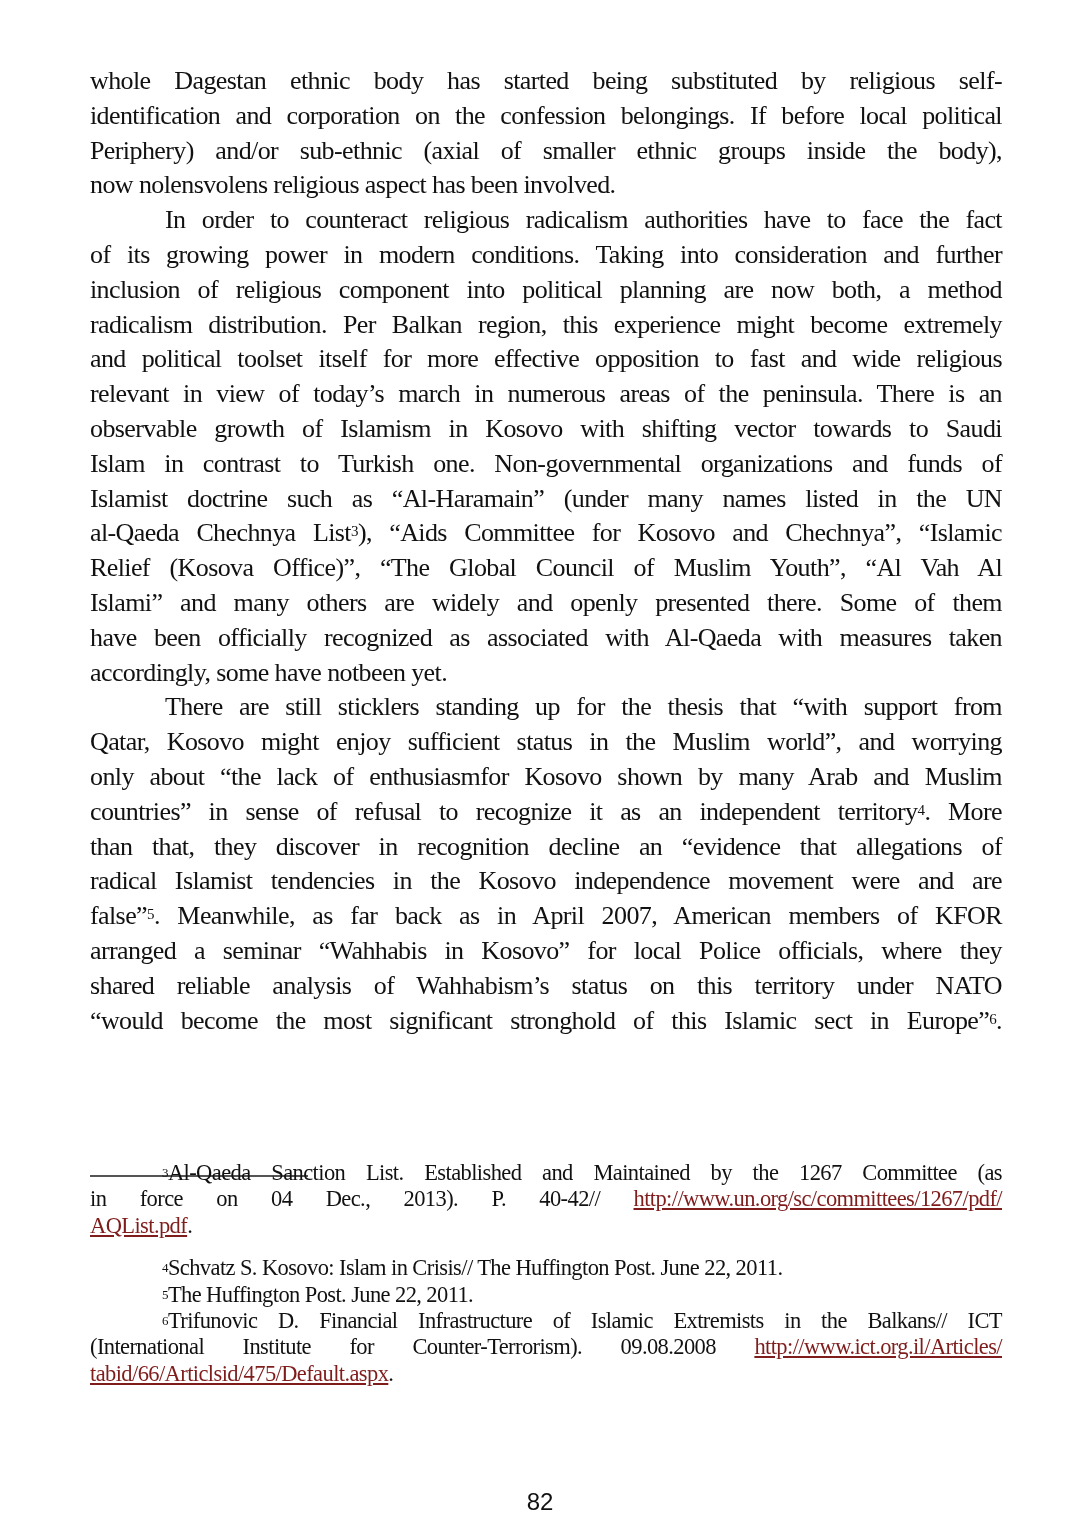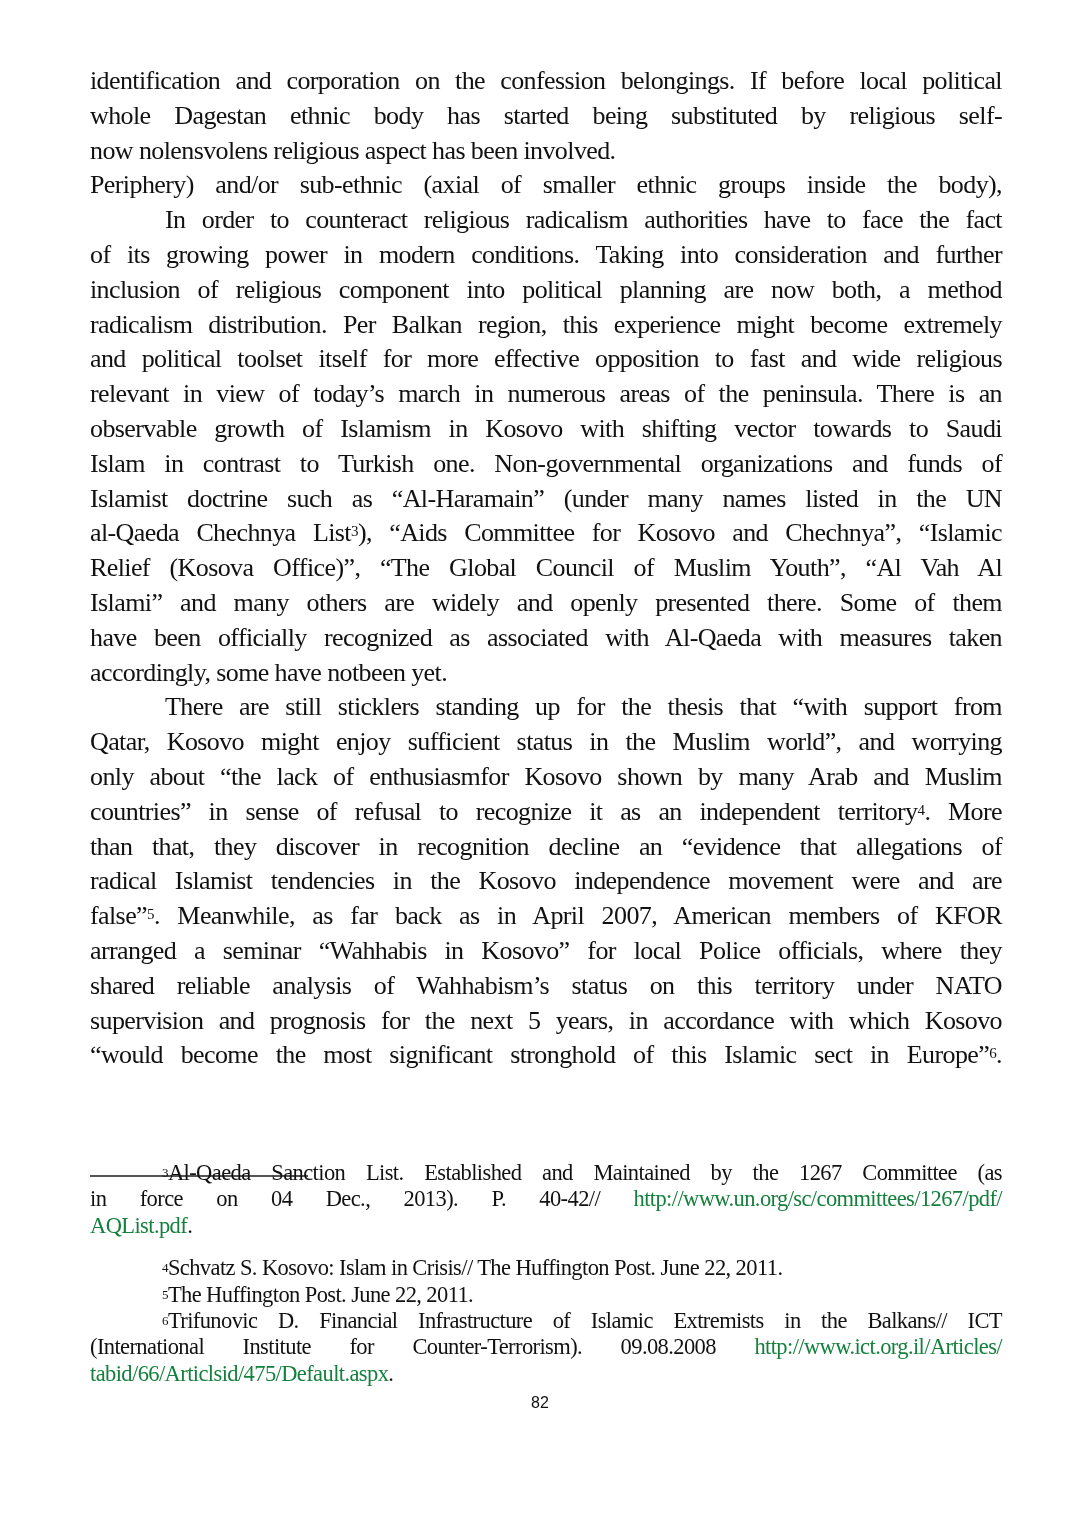--- a/index.html
+++ b/index.html
@@ -15,32 +15,32 @@
   .sup { font-size: 15px; vertical-align: top; position: relative; top: -2px; }
   .rule { position: absolute; left: 90px; top: 1175px; width: 218px; height: 2px; background: #555; }
   .notes { position: absolute; left: 90px; top: 1160px; width: 912px; font-family: "Liberation Serif", serif; }
   .nline {
     display: block; font-size: 22.5px; line-height: 26.4px; height: 26.4px;
     text-align: justify; text-align-last: justify; white-space: nowrap; letter-spacing: -0.6px;
   }
   .nline.last { text-align-last: left; }
   .nline.indent { padding-left: 72px; }
   .nsup { font-size: 13px; vertical-align: top; position: relative; top: 0px; }
-  a.link { color: #15803d; }
-  .pagenum { position: absolute; left: 0; width: 1080px; top: 1394px; text-align: center;
-    font-family: "Liberation Sans", sans-serif; font-size: 16px; color: #111; }
+  a.link { color: #7f1d1d; text-decoration: underline; }
+  .pagenum { position: absolute; left: 0; width: 1080px; top: 1488px; text-align: center;
+    font-family: "Liberation Sans", sans-serif; font-size: 24px; color: #111; }
 </style>
 </head>
 <body>
 
 <div class="page">
+  <span class="line">whole Dagestan ethnic body has started being substituted by religious self-</span>
   <span class="line">identification and corporation on the confession belongings. If before local political</span>
-  <span class="line">whole Dagestan ethnic body has started being substituted by religious self-</span>
+  <span class="line">Periphery) and/or sub-ethnic (axial of smaller ethnic groups inside the body),</span>
   <span class="line last" style="text-align-last: left;">now nolensvolens religious aspect has been involved.</span>
-  <span class="line">Periphery) and/or sub-ethnic (axial of smaller ethnic groups inside the body),</span>
 
   <span class="line indent">In order to counteract religious radicalism authorities have to face the fact</span>
   <span class="line">of its growing power in modern conditions. Taking into consideration and further</span>
   <span class="line">inclusion of religious component into political planning are now both, a method</span>
   <span class="line">radicalism distribution. Per Balkan region, this experience might become extremely</span>
   <span class="line">and political toolset itself for more effective opposition to fast and wide religious</span>
   <span class="line">relevant in view of today’s march in numerous areas of the peninsula. There is an</span>
   <span class="line">observable growth of Islamism in Kosovo with shifting vector towards to Saudi</span>
   <span class="line">Islam in contrast to Turkish one. Non-governmental organizations and funds of</span>
   <span class="line">Islamist doctrine such as “Al-Haramain” (under many names listed in the UN</span>
@@ -52,21 +52,20 @@
 
   <span class="line indent">There are still sticklers standing up for the thesis that “with support from</span>
   <span class="line">Qatar, Kosovo might enjoy sufficient status in the Muslim world”, and worrying</span>
   <span class="line">only about “the lack of enthusiasmfor Kosovo shown by many Arab and Muslim</span>
   <span class="line"><span>countries” in sense of refusal to recognize it as an independent territory</span><span class="sup">4</span><span>. More</span></span>
   <span class="line">than that, they discover in recognition decline an “evidence that allegations of</span>
   <span class="line">radical Islamist tendencies in the Kosovo independence movement were and are</span>
   <span class="line"><span>false”</span><span class="sup">5</span><span>. Meanwhile, as far back as in April 2007, American members of KFOR</span></span>
   <span class="line">arranged a seminar “Wahhabis in Kosovo” for local Police officials, where they</span>
   <span class="line">shared reliable analysis of Wahhabism’s status on this territory under NATO</span>
-  <span class="line">supervision and prognosis for the next 5 years, in accordance with which Kosovo</span>
   <span class="line"><span>“would become the most significant stronghold of this Islamic sect in Europe”</span><span class="sup">6</span><span>.</span></span>
 </div>
 
 <div class="rule"></div>
 
 <div class="notes">
   <span class="nline indent"><span class="nsup">3</span><span>Al-Qaeda Sanction List. Established and Maintained by the 1267 Committee (as</span></span>
   <span class="nline"><span>in force on 04 Dec., 2013). P. 40-42// </span><a class="link">http://www.un.org/sc/committees/1267/pdf/</a></span>
   <span class="nline last" style="text-align-last: left;"><a class="link">AQList.pdf</a><span>.</span></span>
 

